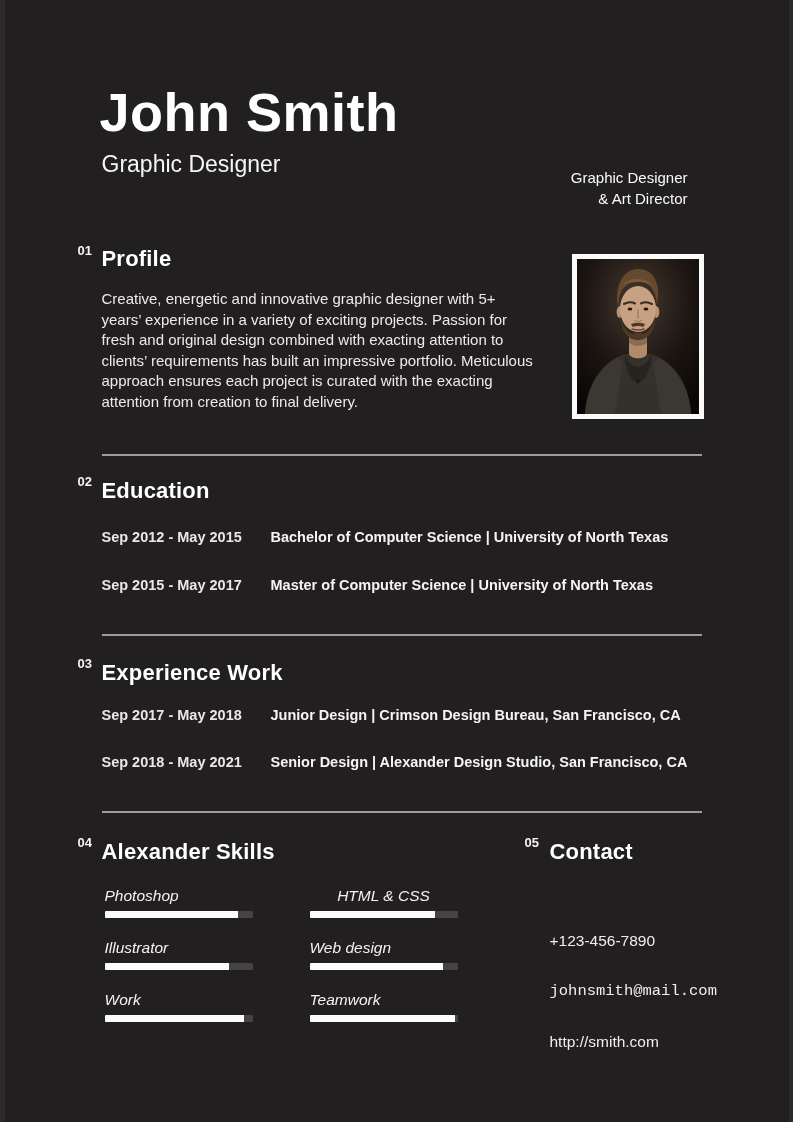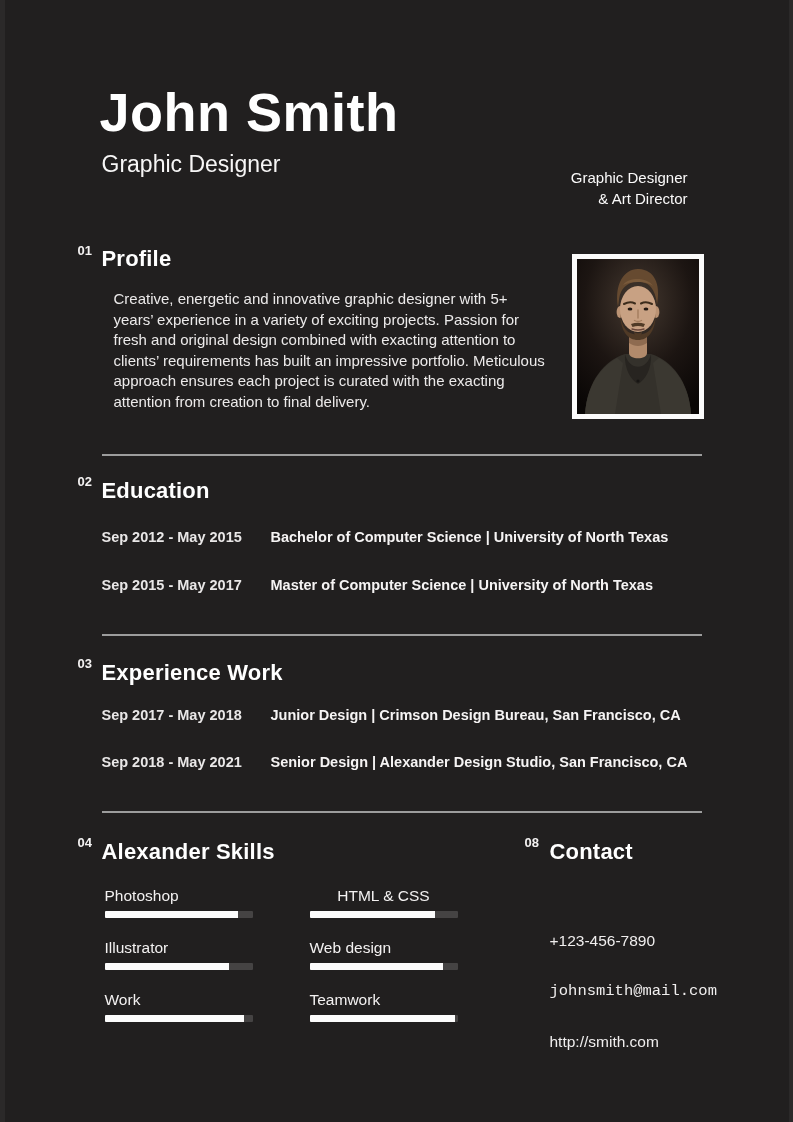--- a/index.html
+++ b/index.html
@@ -38,21 +38,21 @@
   .num-education{left:73px;top:474px;}
   .title-education{left:97px;top:478px;}
   .num-experience{left:73px;top:656px;}
   .title-experience{left:97px;top:660px;}
   .num-skills{left:73px;top:835px;text-align:center;}
   .title-skills{left:97px;top:839px;}
   .num-contact{left:520px;top:835px;}
   .title-contact{left:545px;top:839px;}
 
   
-  .profile-body{left:97px;top:289px;width:436px;font-size:15px;line-height:20.6px;color:var(--body-text);margin-left:12px;}
+  .profile-body{left:97px;top:289px;width:436px;font-size:15px;line-height:20.6px;color:var(--body-text);}
 
   
   .photo-frame{left:567px;top:254px;width:132px;height:165px;background:var(--frame);padding:5px;}
   .photo-frame svg{width:100%;height:100%;display:block;}
 
   
   .divider{left:97px;width:600px;height:2px;background:var(--divider);}
   .divider-1{top:454px;}
   .divider-2{top:634px;}
   .divider-3{top:811px;}
@@ -60,21 +60,21 @@
   
   .t-row{left:97px;display:flex;align-items:baseline;}
   .t-date{width:169px;flex:0 0 169px;font-size:14.5px;font-weight:600;color:var(--muted);}
   .t-detail{font-size:14.5px;font-weight:700;color:#f6f4f4;white-space:nowrap;}
   .edu-row-1{top:529px;}
   .edu-row-2{top:577px;}
   .exp-row-1{top:707px;}
   .exp-row-2{top:754px;}
 
   
-  .skill-item{width:148px;}
+  .skill-item{width:148px;font-style:italic;}
   .skill-label{font-size:15.5px;font-weight:500;color:#f3f1f1;line-height:18px;}
   .skill-track{margin-top:6px;height:7px;background:var(--track);border-radius:1px;overflow:hidden;}
   .skill-fill{height:100%;background:var(--fill);}
   .s1{left:100px;top:887px;}
   .s2{left:100px;top:939px;}
   .s3{left:100px;top:991px;}
   .s4{left:305px;top:887px;text-align:center;}
   .s5{left:305px;top:939px;}
   .s6{left:305px;top:991px;}
 
@@ -204,19 +204,19 @@
       <div class="skill-fill" style="width: 90%;"></div>
     </div>
   </div>
   <div class="abs skill-item s6">
     <div class="skill-label">Teamwork</div>
     <div class="skill-track">
       <div class="skill-fill" style="width: 98%;"></div>
     </div>
   </div>
 
-  <div class="abs sec-num num-contact">08</div>
+  <div class="abs sec-num num-contact">05</div>
   <div class="abs sec-title title-contact">Contact</div>
   <a class="abs contact-item c1" href="#">+123-456-7890</a>
   <a class="abs contact-item c2" href="#">johnsmith@mail.com</a>
   <a class="abs contact-item c3" href="#">http://smith.com</a>
 
 </div>
 
 </body></html>

